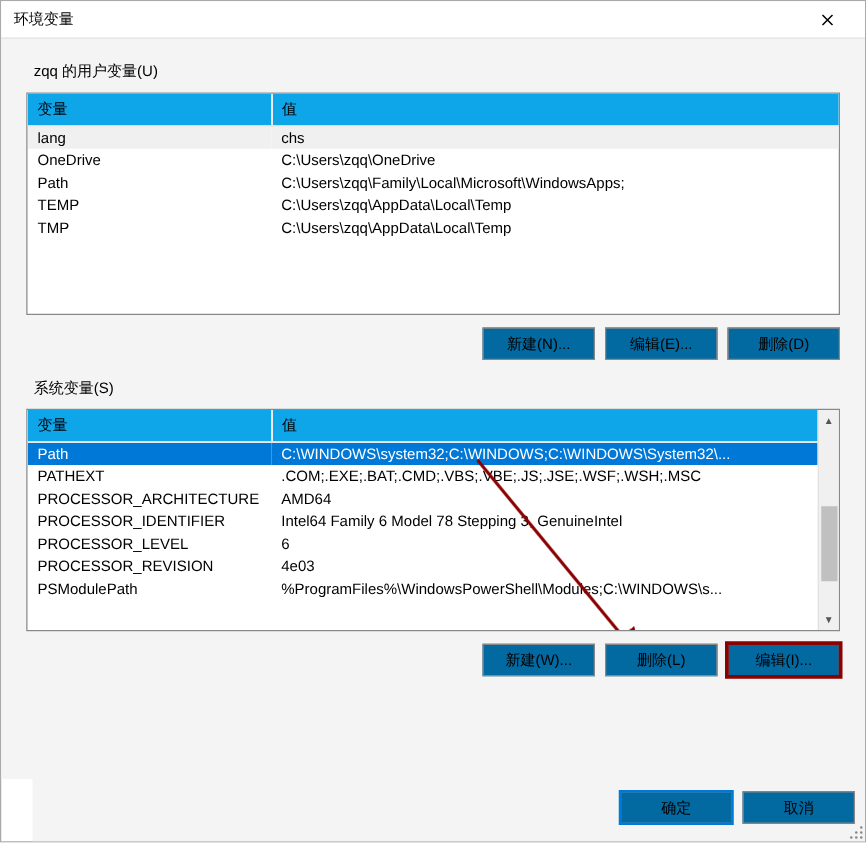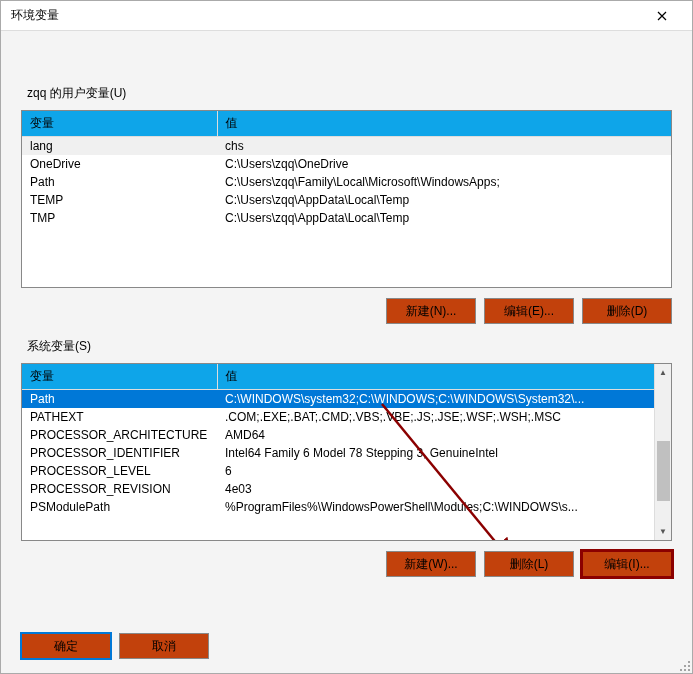--- a/index.html
+++ b/index.html
@@ -34,21 +34,20 @@
       cursor: pointer;
     }
     .close-btn svg { width: 10px; height: 10px; }
     .body {
       flex: 1;
       padding: 18px 20px 10px 20px;
       display: flex;
       flex-direction: column;
       gap: 14px;
       background: #f4f4f4;
-      justify-content: center;
     }
     .group {
       display: flex;
       flex-direction: column;
     }
     .group-label {
       font-size: 12px;
       margin-bottom: 8px;
       margin-left: 6px;
     }
@@ -111,40 +110,41 @@
     .button-row {
       display: flex;
       justify-content: flex-end;
       gap: 8px;
       margin-top: 10px;
     }
     .btn {
       min-width: 90px;
       height: 26px;
       padding: 0 14px;
-      background: #c2410c;
+      background: #0369a1;
       border: 1px solid #888;
       font-size: 12px;
       cursor: pointer;
       font-family: inherit;
     }
     .btn.highlight-red {
       outline: 3px solid #8b0000;
       outline-offset: -1px;
     }
     .btn.highlight-blue {
       outline: 2px solid #0078d7;
       outline-offset: -1px;
     }
     .footer {
       padding: 10px 8px 14px 20px;
       display: flex;
-      justify-content: flex-start;
+      justify-content: flex-end;
       gap: 8px;
       background: #f4f4f4;
+      margin-left: 25px;
     }
     .arrow-overlay {
       position: absolute;
       pointer-events: none;
       z-index: 100;
     }
     .resize-grip {
       position: absolute;
       right: 2px; bottom: 2px;
       width: 12px; height: 12px;

